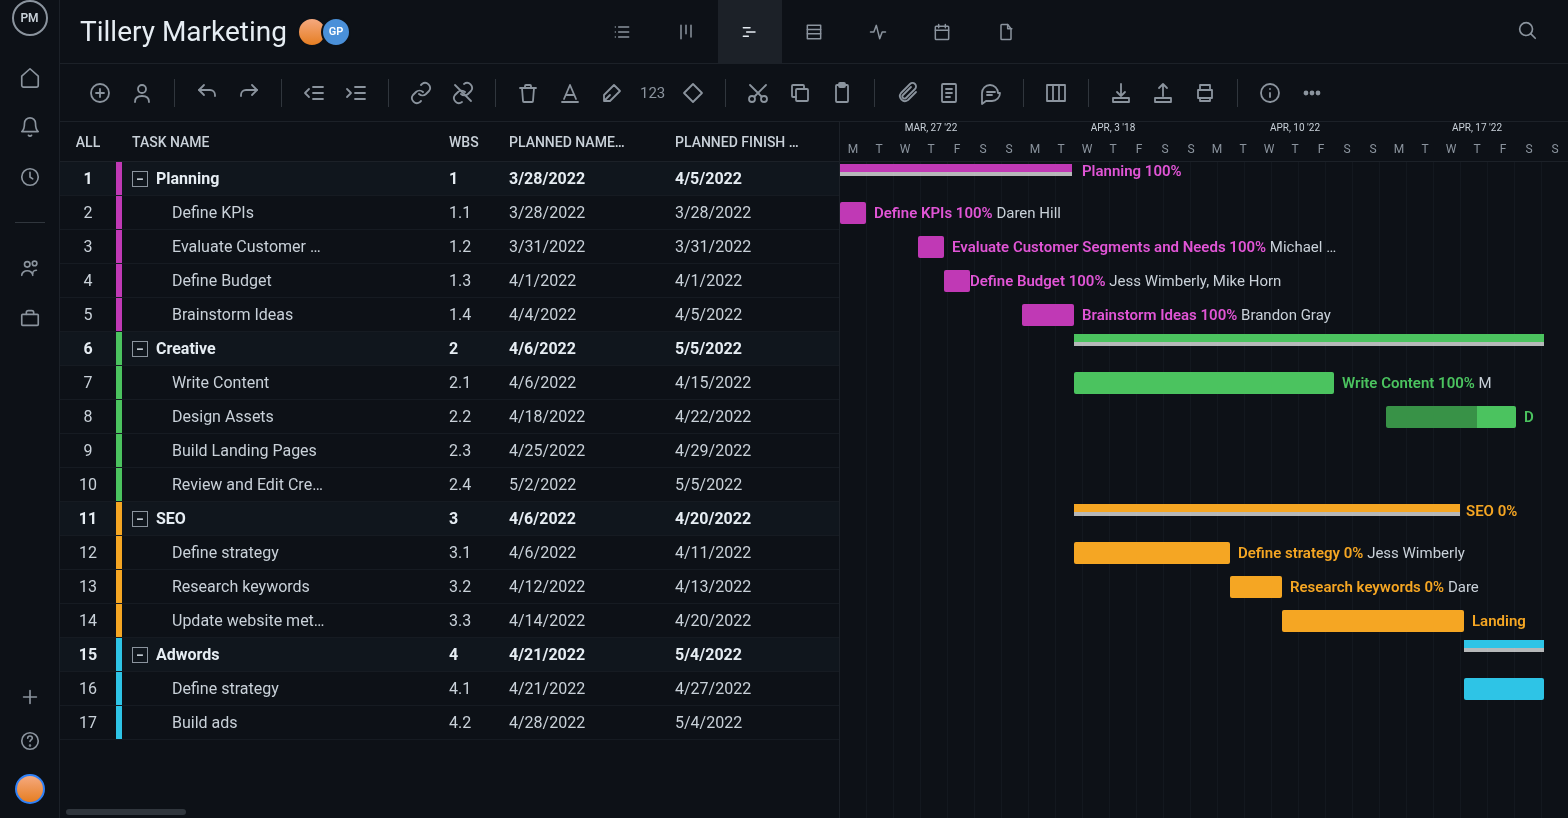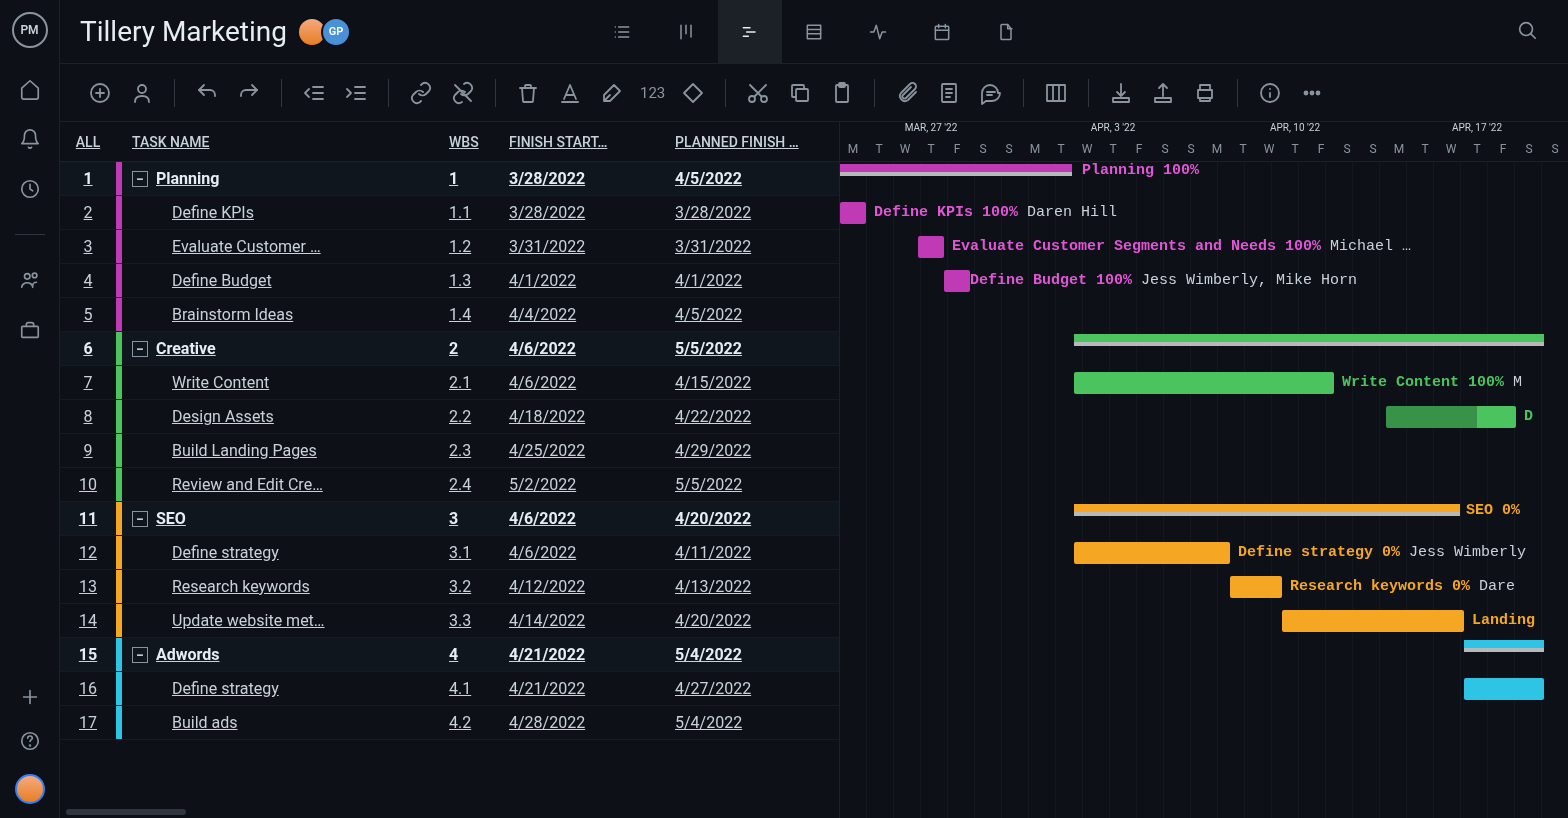--- a/index.html
+++ b/index.html
@@ -6,21 +6,21 @@
 body {
   font-family: -apple-system, BlinkMacSystemFont, "Segoe UI", Roboto, sans-serif;
   background:#0d1117; color:#c9d1d9; width:1568px; height:818px; overflow:hidden;
   font-size:15px;
 }
 .app { display:flex; width:100%; height:100%; }
 
 
 .leftbar {
   width:66px; background:#0d1117; border-right:1px solid #1c2128;
-  display:flex; flex-direction:column; align-items:center; padding-top:12px;
+  display:flex; flex-direction:column; align-items:center; 
 }
 .leftbar .logo {
   width:36px; height:36px; border:2px solid #8b949e; border-radius:50%;
   display:flex; align-items:center; justify-content:center; font-size:12px;
   font-weight:600; color:#c9d1d9; margin-bottom:30px;
 }
 .leftbar .nav { display:flex; flex-direction:column; gap:28px; align-items:center; }
 .leftbar .nav-icon { width:22px; height:22px; color:#8b949e; cursor:pointer; }
 .leftbar .divider { width:30px; height:1px; background:#30363d; margin:6px 0; }
 .leftbar .bottom { margin-top:auto; margin-bottom:14px; display:flex; flex-direction:column; gap:22px; align-items:center; }
@@ -60,21 +60,21 @@
   border-bottom:1px solid #1c2128;
 }
 .tool-icon { width:24px; height:24px; color:#8b949e; cursor:pointer; margin:0 6px; display:flex; align-items:center; justify-content:center; }
 .tool-sep { width:1px; height:28px; background:#30363d; margin:0 8px; }
 .tool-text { color:#8b949e; font-size:15px; margin:0 4px; }
 
 
 .content { flex:1; display:flex; overflow:hidden; }
 
 
-.grid { width:780px; display:flex; flex-direction:column; overflow:hidden; border-right:1px solid #1c2128;text-decoration:underline; }
+.grid { width:780px; display:flex; flex-direction:column; overflow:hidden; border-right:1px solid #1c2128; }
 .grid-header {
   display:flex; height:40px; align-items:center; color:#c9d1d9;
   font-size:14px; font-weight:500; border-bottom:1px solid #1c2128;
   background:#0d1117;
 }
 .col-num { width:56px; text-align:center; padding:0 4px; }
 .col-stripe { width:6px; }
 .col-name { flex:1; padding-left:10px; overflow:hidden; text-overflow:ellipsis; white-space:nowrap; }
 .col-wbs { width:60px; padding-left:6px; }
 .col-start { width:166px; padding-left:6px; }
@@ -91,21 +91,21 @@
 .grid-scroll { height:12px; background:#0d1117; display:flex; align-items:center; padding:0 6px; }
 .grid-thumb { width:120px; height:6px; background:#30363d; border-radius:3px; }
 
 
 .gantt { flex:1; display:flex; flex-direction:column; overflow:hidden; position:relative; }
 .gantt-header { height:40px; display:flex; flex-direction:column; border-bottom:1px solid #1c2128; }
 .gantt-weeks { display:flex; height:20px; font-size:10px; color:#c9d1d9; }
 .gantt-week { text-align:center; }
 .gantt-days { display:flex; height:20px; font-size:12px; color:#8b949e; }
 .gantt-day { flex:1; text-align:center; }
-.gantt-body { flex:1; position:relative; background:repeating-linear-gradient(to right, transparent 0, transparent 26px, #13181f 26px, #13181f 27px); overflow:hidden;font-family:Liberation Mono, monospace; }
+.gantt-body { flex:1; position:relative; background:repeating-linear-gradient(to right, transparent 0, transparent 26px, #13181f 26px, #13181f 27px); overflow:hidden; }
 .gantt-dotrow { position:absolute; left:0; right:0; height:34px; }
 .bar { position:absolute; height:22px; border-radius:2px; top:6px; }
 .bar-label { position:absolute; white-space:nowrap; font-size:15px; font-weight:600; top:8px; }
 .summary-bar { position:absolute; height:8px; top:2px; }
 .summary-bar::before, .summary-bar::after {
   content:''; position:absolute; top:0; width:0; height:0;
   border-top:8px solid currentColor;
 }
 .summary-bar::before { left:0; border-right:6px solid transparent; }
 .summary-bar::after { right:0; border-left:6px solid transparent; }
@@ -365,21 +365,21 @@
     </div>
 
     <div class="content">
 
       <div class="grid">
         <div class="grid-header">
           <div class="col-num">ALL</div>
           <div class="col-stripe"></div>
           <div class="col-name">TASK NAME</div>
           <div class="col-wbs">WBS</div>
-          <div class="col-start">FINISH START…</div>
+          <div class="col-start">PLANNED NAME…</div>
           <div class="col-finish">PLANNED FINISH …</div>
         </div>
         <div class="grid-body" id="grid-body">
             <div class="row parent">
               <div class="col-num">1</div>
               <div class="stripe" style="background:#c039b5"></div>
               <div class="col-name"><span class="toggle">−</span>Planning</div>
               <div class="col-wbs">1</div>
               <div class="col-start">3/28/2022</div>
               <div class="col-finish">4/5/2022</div>
@@ -515,21 +515,21 @@
           </div>
         <div class="grid-scroll">
             <div class="grid-thumb"></div>
           </div>
       </div>
 
       <div class="gantt">
         <div class="gantt-header">
           <div class="gantt-weeks" id="gantt-weeks">
               <div class="gantt-week" style="width: 182px;">MAR, 27 '22</div>
-              <div class="gantt-week" style="width: 182px;">APR, 3 '22</div>
+              <div class="gantt-week" style="width: 182px;">APR, 3 '18</div>
               <div class="gantt-week" style="width: 182px;">APR, 10 '22</div>
               <div class="gantt-week" style="width: 182px;">APR, 17 '22</div>
             </div>
           <div class="gantt-days" id="gantt-days">
               <div class="gantt-day" style="width: 26px;">M</div>
               <div class="gantt-day" style="width: 26px;">T</div>
               <div class="gantt-day" style="width: 26px;">W</div>
               <div class="gantt-day" style="width: 26px;">T</div>
               <div class="gantt-day" style="width: 26px;">F</div>
               <div class="gantt-day" style="width: 26px;">S</div>
@@ -567,20 +567,24 @@
               <div class="bar" style="left: 0px; width: 26px; background: rgb(192, 57, 181);"></div>
               <div class="bar-label" style="left: 34px;"><span style="color:#e155d6">Define KPIs  100%</span> <span style="color:#c9d1d9;font-weight:400">Daren Hill</span></div>
             </div>
             <div class="gantt-dotrow" style="top: 68px;">
               <div class="bar" style="left: 78px; width: 26px; background: rgb(192, 57, 181);"></div>
               <div class="bar-label" style="left: 112px;"><span style="color:#e155d6">Evaluate Customer Segments and Needs  100%</span> <span style="color:#c9d1d9;font-weight:400">Michael …</span></div>
             </div>
             <div class="gantt-dotrow" style="top: 102px;">
               <div class="bar" style="left: 104px; width: 26px; background: rgb(192, 57, 181);"></div>
               <div class="bar-label" style="left: 130px;"><span style="color:#e155d6">Define Budget  100%</span> <span style="color:#c9d1d9;font-weight:400">Jess Wimberly, Mike Horn</span></div>
+            </div>
+            <div class="gantt-dotrow" style="top: 136px;">
+              <div class="bar" style="left: 182px; width: 52px; background: rgb(192, 57, 181);"></div>
+              <div class="bar-label" style="left: 242px;"><span style="color:#e155d6">Brainstorm Ideas  100%</span> <span style="color:#c9d1d9;font-weight:400">Brandon Gray</span></div>
             </div>
             <div class="gantt-dotrow" style="top: 170px;">
               <div class="summary-bar" style="left: 234px; width: 470px; background: rgb(75, 195, 95); color: rgb(75, 195, 95);"></div>
               <div class="summary-prog" style="left: 234px; width: 470px; background: rgb(255, 255, 255); opacity: 0.7;"></div>
             </div>
             <div class="gantt-dotrow" style="top: 204px;">
               <div class="bar" style="left: 234px; width: 260px; background: rgb(75, 195, 95);"></div>
               <div class="bar-label" style="left: 502px;"><span style="color:#4bc35f">Write Content  100%</span> <span style="color:#c9d1d9;font-weight:400">M</span></div>
             </div>
             <div class="gantt-dotrow" style="top: 238px;">

